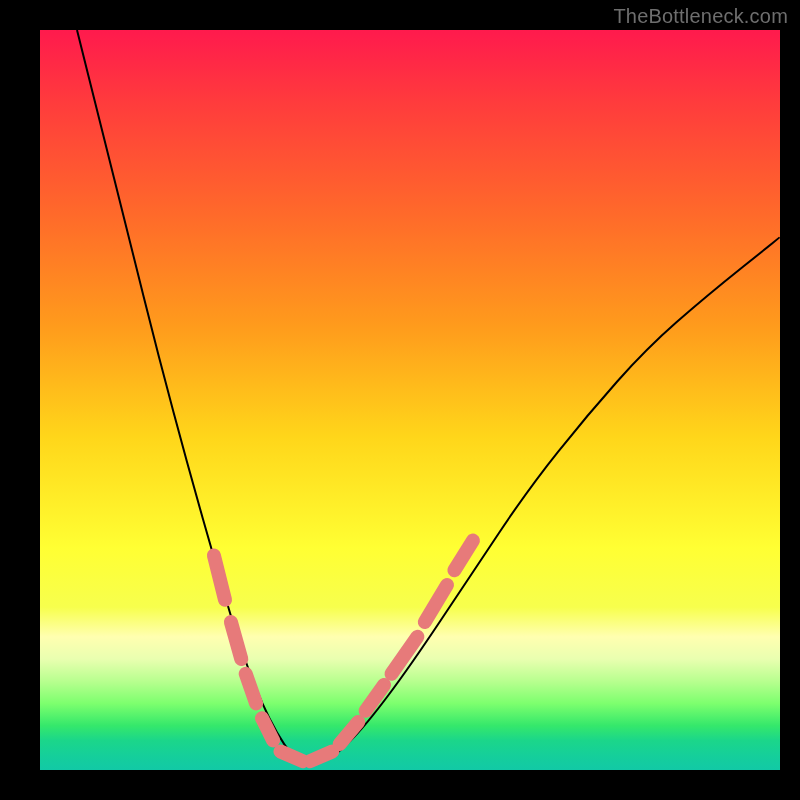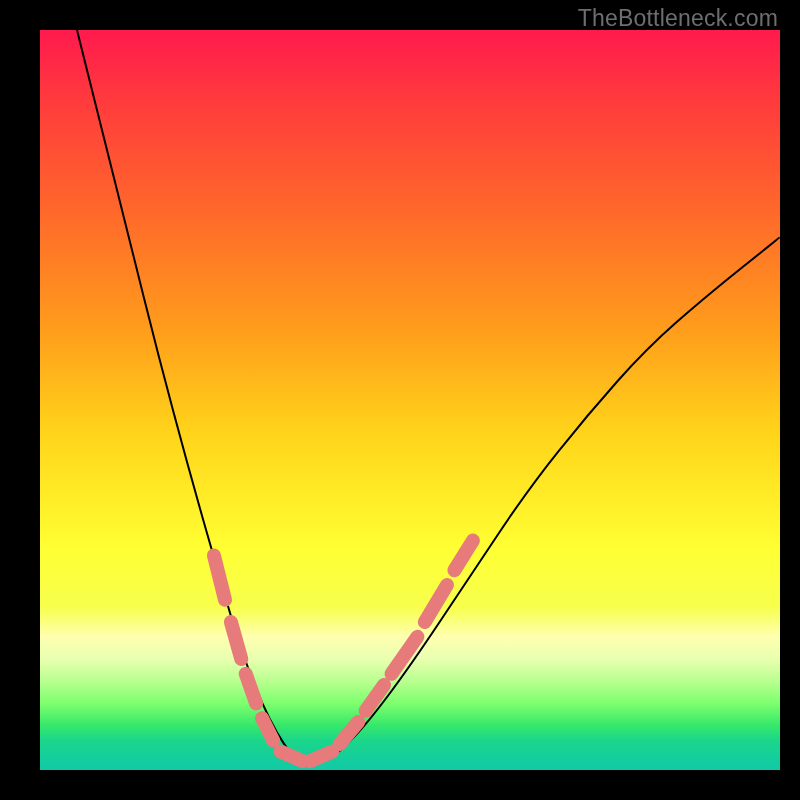--- a/index.html
+++ b/index.html
@@ -42,23 +42,23 @@
   }
   svg.curve {
     position: absolute;
     left: 0; top: 0;
     width: 740px; height: 740px;
     overflow: visible;
   }
   .watermark {
     position: absolute;
     top: 5px;
-    right: 22px;
+    right: 12px;
     color: #6e6e6e;
-    font-size: 23px;
+    font-size: 20px;
     font-family: Arial, sans-serif;
     letter-spacing: 0.2px;
     user-select: none;
   }
 </style>
 </head>
 <body>
 
 <div class="frame">
   <div class="watermark">TheBottleneck.com</div>

